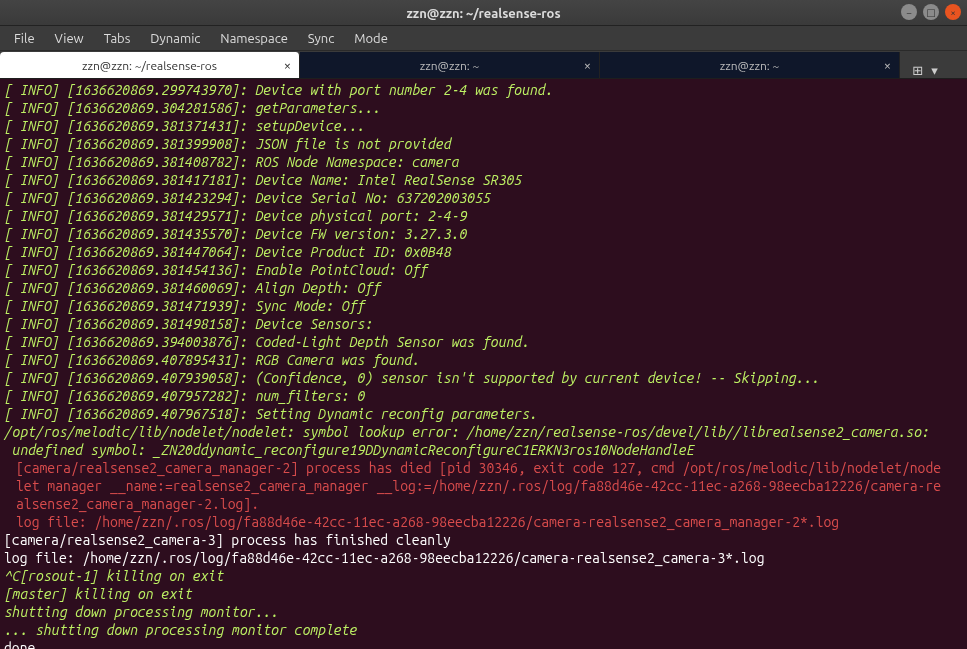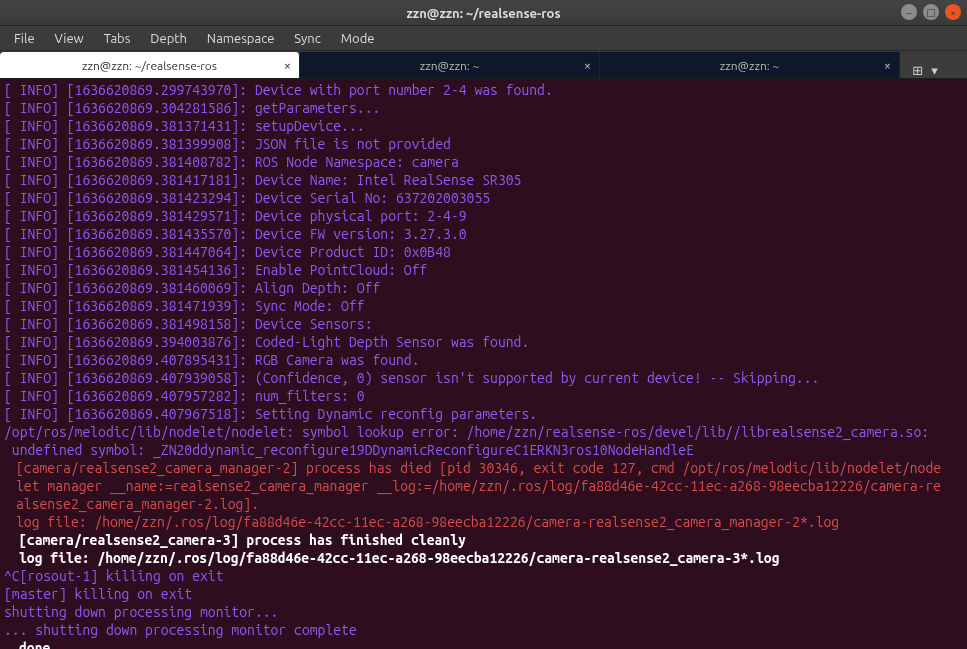--- a/index.html
+++ b/index.html
@@ -105,22 +105,22 @@
     color: #ffffff;
     font-family: "Ubuntu Mono", "DejaVu Sans Mono", monospace;
     font-size: 14px;
     line-height: 18px;
     padding: 2px 4px;
     height: calc(649px - 26px - 25px - 28px);
     overflow: hidden;
     white-space: pre;
   }
   .c-red { color: #d94c4c; margin-left: 12px; }
-  .c-bold { font-weight: bold; color: #ffffff; margin-left: 15px; }
-  .c-white { color: #8b5cf6; }
+  .c-bold { font-weight: normal; color: #ffffff; }
+  .c-white { color: #bef264; font-style: italic; }
 </style>
 </head>
 <body>
 
 <div class="titlebar">
   <span class="titlebar-title">zzn@zzn: ~/realsense-ros</span>
   <div class="window-controls">
     <div class="wc wc-min">
         <span>−</span>
       </div>
@@ -130,21 +130,21 @@
     <div class="wc wc-close">
         <span>×</span>
       </div>
   </div>
 </div>
 
 <div class="menubar">
   <span>File</span>
   <span>View</span>
   <span>Tabs</span>
-  <span>Depth</span>
+  <span>Dynamic</span>
   <span>Namespace</span>
   <span>Sync</span>
   <span>Mode</span>
 </div>
 
 <div class="tabbar">
   <div class="tab active">
     <span>zzn@zzn: ~/realsense-ros</span>
     <span class="tab-close">×</span>
   </div>

